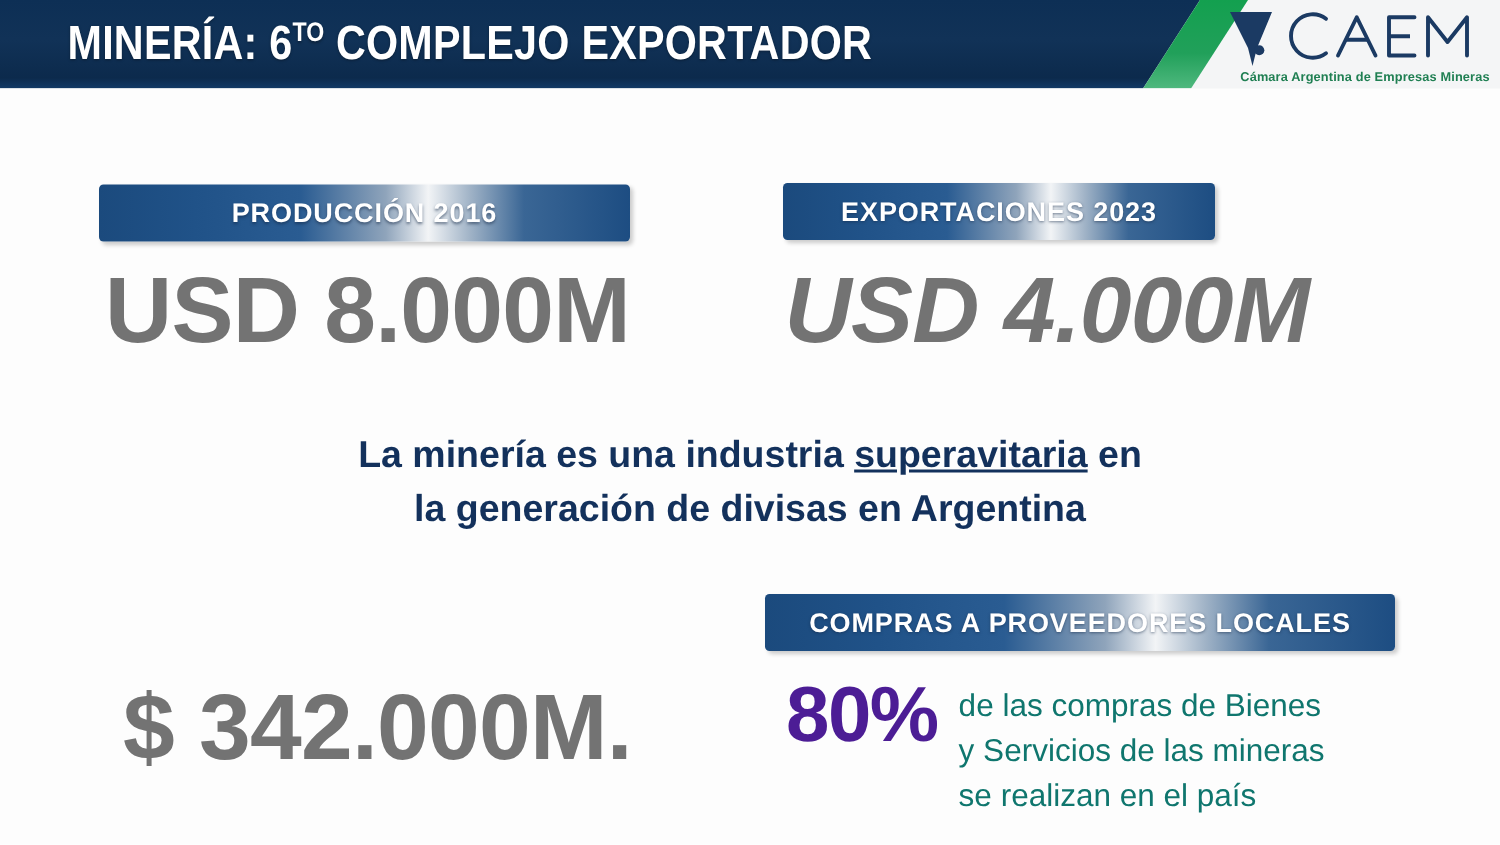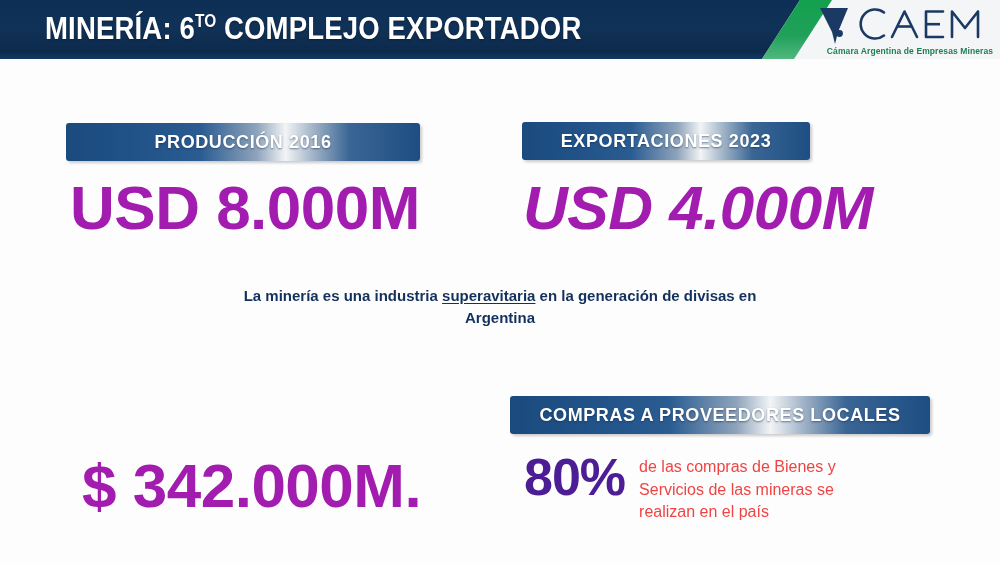--- a/index.html
+++ b/index.html
@@ -131,38 +131,38 @@
   #banner-export      { left: 522px; top: 122px; width: 288px; }
   #banner-aporte      { left: 76px;  top: 397px; width: 354px; }
   #banner-compras     { left: 510px; top: 396px; width: 420px; }
 
   
   .figure-green {
     position: absolute;
     font-family: "Liberation Sans", sans-serif;
     font-weight: bold;
     font-size: 62px;
-    color: #a21caf;
+    color: #737373;
     white-space: nowrap;
     letter-spacing: -0.5px;
   }
   #figure-produccion { left: 70px;  top: 172px; }
   #figure-export     { left: 523px; top: 172px; font-style: italic; }
   #figure-aporte     { left: 82px;  top: 450px; }
 
   
   .statement {
     position: absolute;
     left: 230px;
     top: 285px;
     width: 540px;
     text-align: center;
     font-family: "Liberation Sans", sans-serif;
     font-weight: bold;
-    font-size: 15px;
+    font-size: 25px;
     line-height: 1.45;
     color: #13315c;
   }
   .statement u { text-decoration: underline; text-underline-offset: 2px; }
 
   
   #pct-block {
     position: absolute;
     left: 524px;
     top: 452px;
@@ -173,23 +173,23 @@
   #pct-value {
     font-family: "Liberation Sans", sans-serif;
     font-weight: bold;
     font-size: 52px;
     line-height: 0.98;
     color: #4c1d95;
     letter-spacing: -1px;
   }
   #pct-desc {
     font-family: "Liberation Sans", sans-serif;
-    font-size: 16px;
+    font-size: 21px;
     line-height: 1.42;
-    color: #ef4444;
+    color: #0f766e;
     max-width: 250px;
     padding-top: 4px;
   }
 </style>
 </head>
 <body>
 
 <div class="slide">
 
   <div class="header-band">

